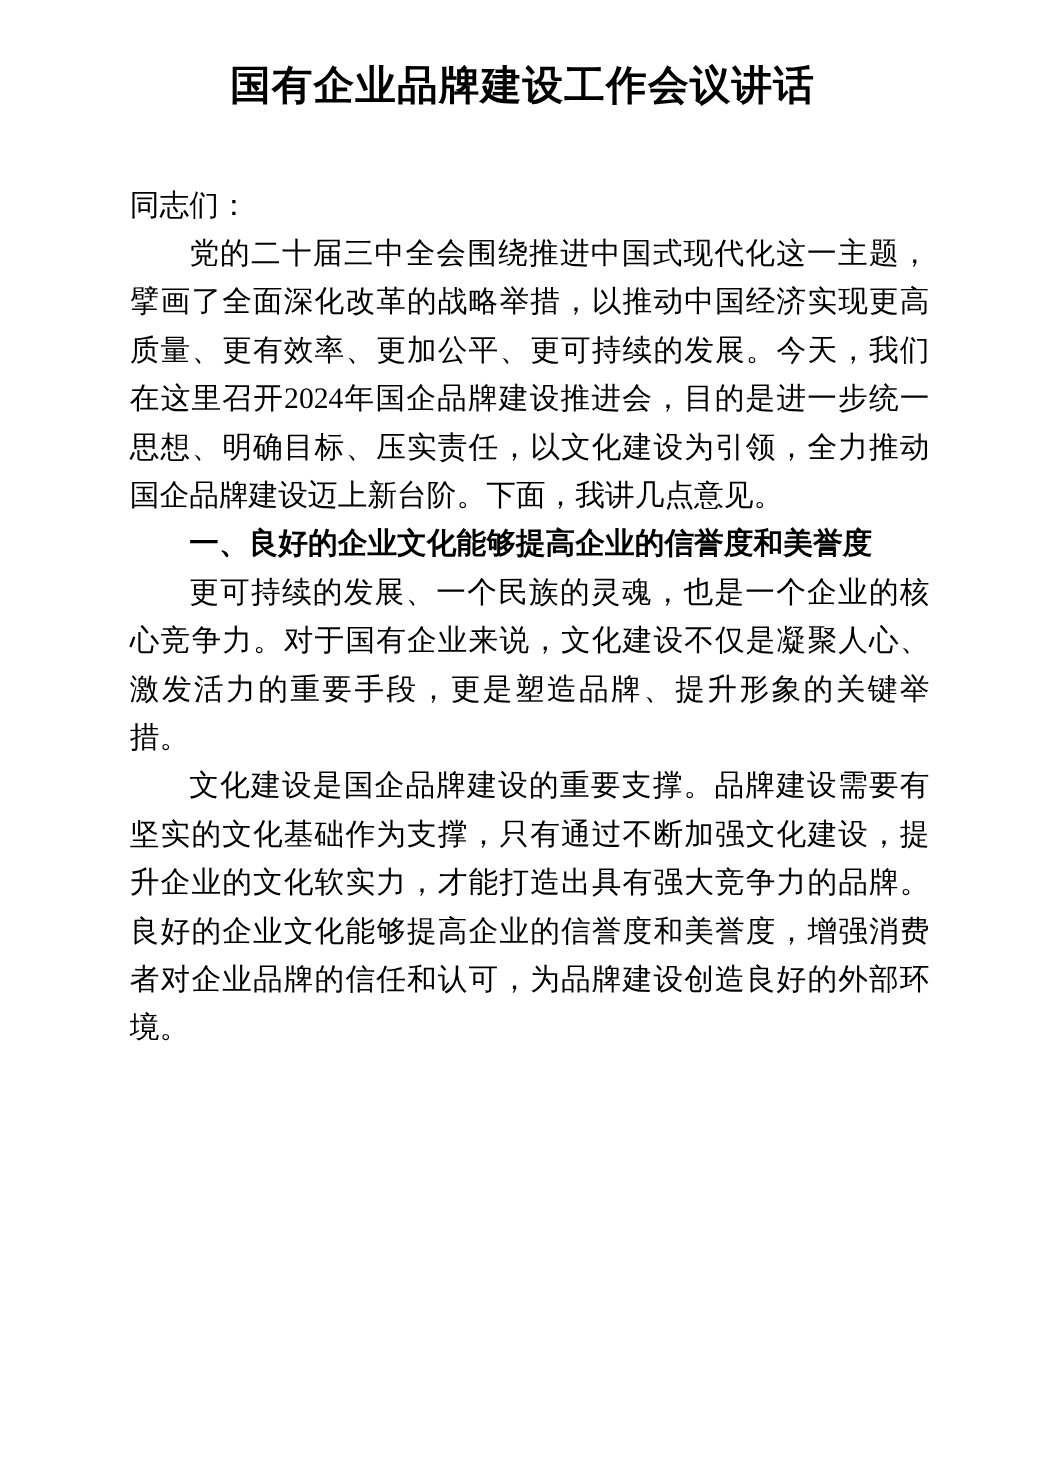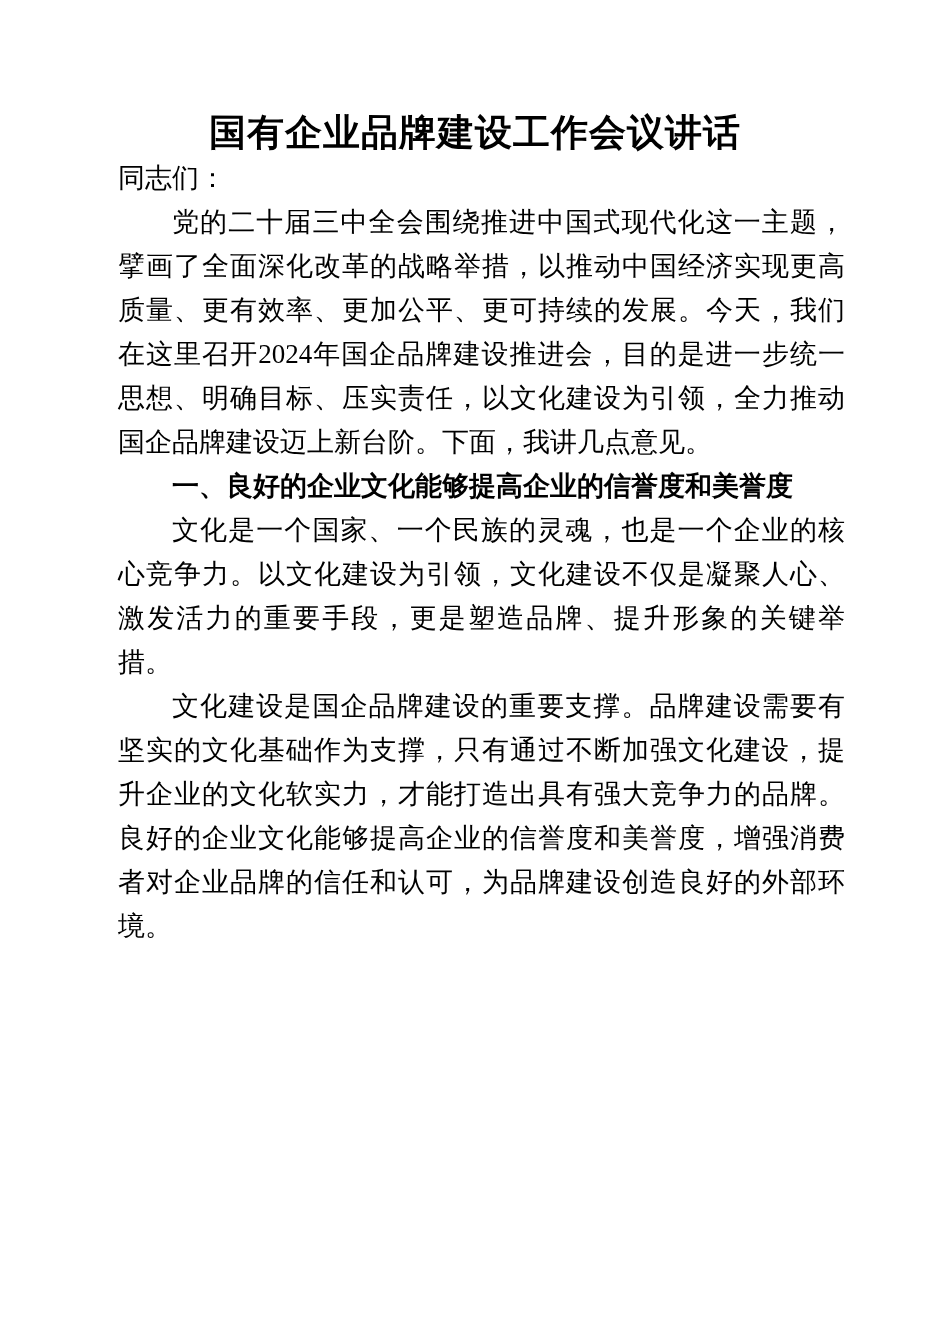--- a/index.html
+++ b/index.html
@@ -10,30 +10,31 @@
   .page {
     position: relative;
     width: 950px;
     height: 1344px;
     background: #ffffff;
     overflow: hidden;
     color: #000000;
   }
   .doc-title {
     margin: 0;
-    padding-top: 110px;
+    padding-top: 56px;
     text-align: center;
     font-family: "Liberation Serif", "DejaVu Serif", serif;
     font-weight: 700;
     font-size: 37px;
     line-height: 46px;
     letter-spacing: 1px;
     color: #000000;
   }
   .doc-content {
+    margin-top: 62px;
     padding-left: 118px;
     padding-right: 105px;
     font-family: "Liberation Serif", "DejaVu Serif", serif;
     font-size: 27px;
     line-height: 44px;
     color: #000000;
     text-align: justify;
   }
   .doc-content p {
     margin: 0;
@@ -57,18 +58,18 @@
 <div class="page">
   <h1 class="doc-title">国有企业品牌建设工作会议讲话</h1>
 
   <div class="doc-content">
     <p class="salutation">同志们：</p>
 
     <p class="para">党的二十届三中全会围绕推进中国式现代化这一主题，擘画了全面深化改革的战略举措，以推动中国经济实现更高质量、更有效率、更加公平、更可持续的发展。今天，我们在这里召开2024年国企品牌建设推进会，目的是进一步统一思想、明确目标、压实责任，以文化建设为引领，全力推动国企品牌建设迈上新台阶。下面，我讲几点意见。</p>
 
     <p class="section-heading">一、良好的企业文化能够提高企业的信誉度和美誉度</p>
 
-    <p class="para">文化是一个国家、一个民族的灵魂，也是一个企业的核心竞争力。以文化建设为引领，文化建设不仅是凝聚人心、激发活力的重要手段，更是塑造品牌、提升形象的关键举措。</p>
+    <p class="para">更可持续的发展、一个民族的灵魂，也是一个企业的核心竞争力。对于国有企业来说，文化建设不仅是凝聚人心、激发活力的重要手段，更是塑造品牌、提升形象的关键举措。</p>
 
 
     <p class="para">文化建设是国企品牌建设的重要支撑。品牌建设需要有坚实的文化基础作为支撑，只有通过不断加强文化建设，提升企业的文化软实力，才能打造出具有强大竞争力的品牌。良好的企业文化能够提高企业的信誉度和美誉度，增强消费者对企业品牌的信任和认可，为品牌建设创造良好的外部环境。</p>
   </div>
 </div>
 
 </body></html>

